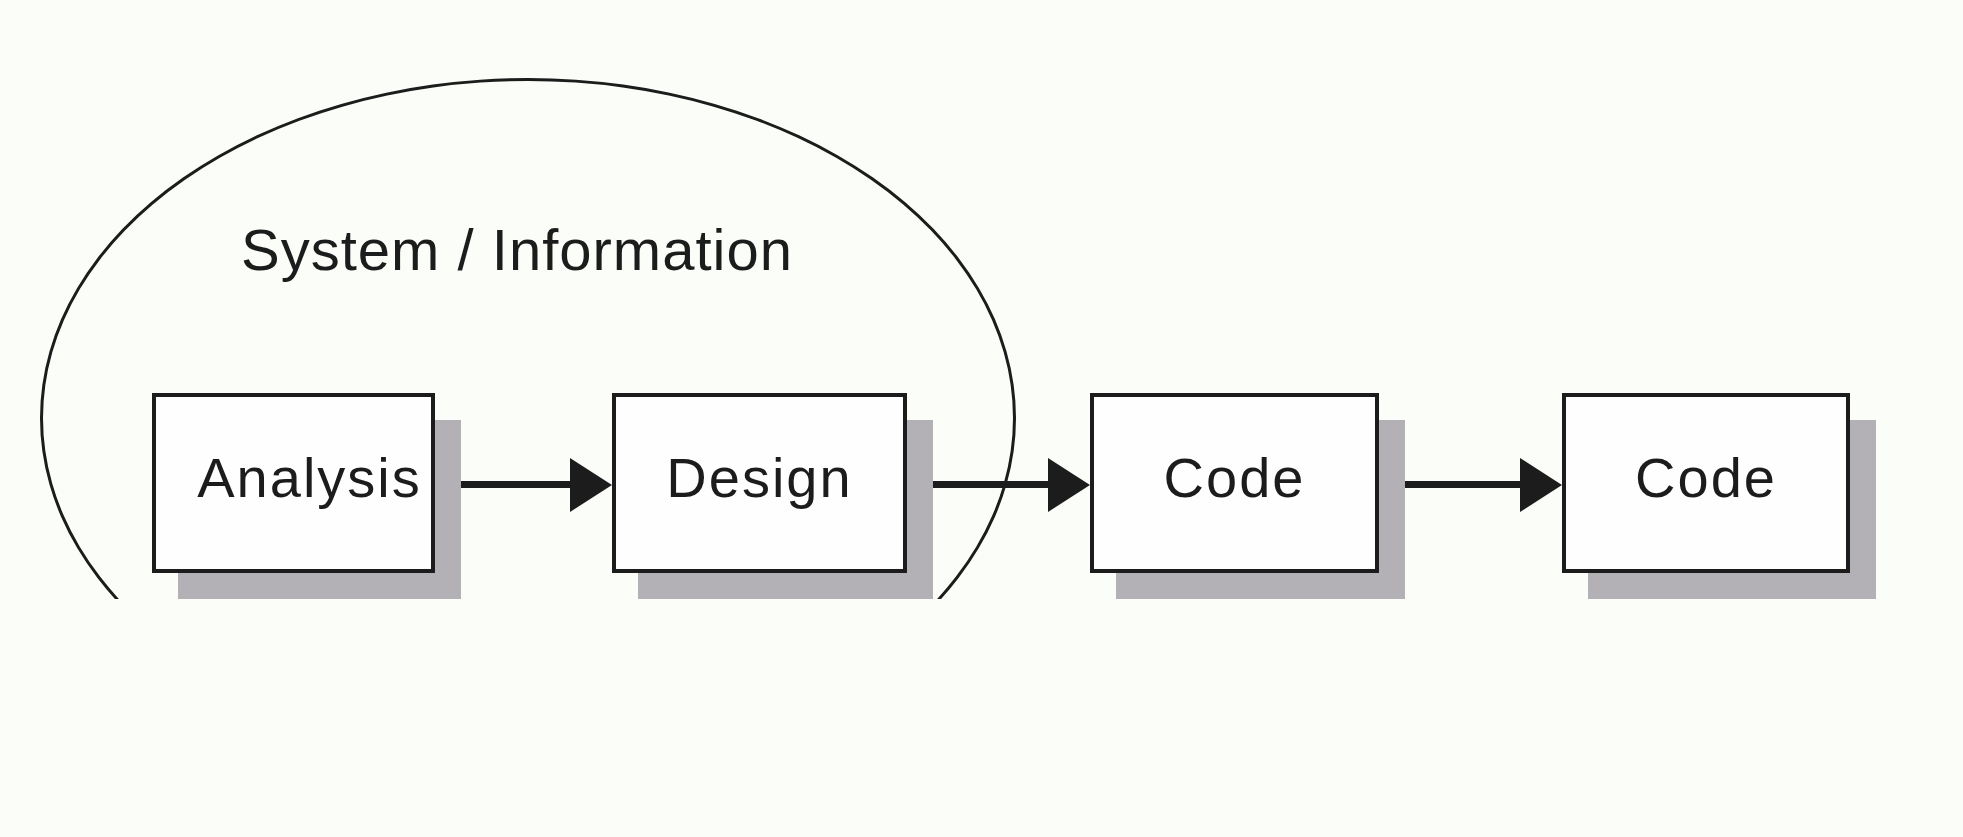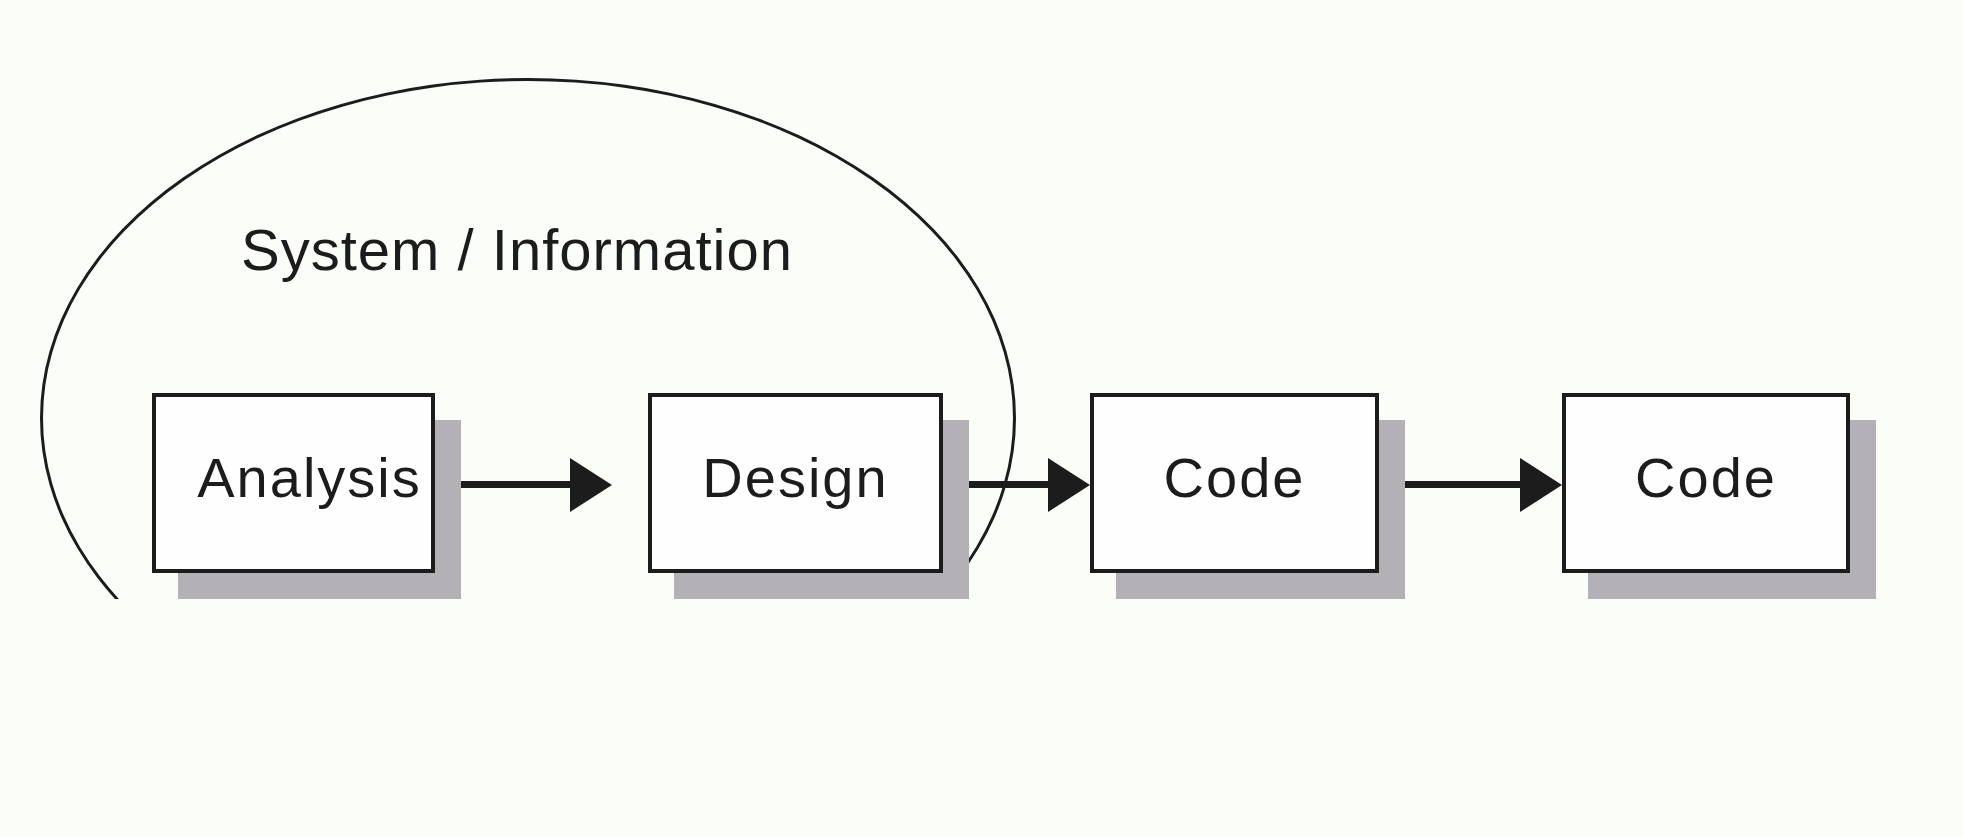--- a/index.html
+++ b/index.html
@@ -55,21 +55,21 @@
     align-items: center;
     justify-content: center;
   }
   .pbox .label {
     font-size: 56px;
     letter-spacing: 2px;
     white-space: nowrap;
     transform: translateY(-6px);
   }
   .pbox.analysis { left: 152px; width: 283px; padding-left: 32px; }
-  .pbox.design   { left: 648px; width: 295px; }
+  .pbox.design   { left: 612px; width: 295px; }
   .pbox.code     { left: 1090px; width: 289px; }
   .pbox.test     { left: 1562px; width: 288px; }
 
   .arrow { position: absolute; top: 0; left: 0; }
   .arrow .shaft {
     position: absolute;
     top: 481px;
     height: 7px;
     background: var(--line);
   }

